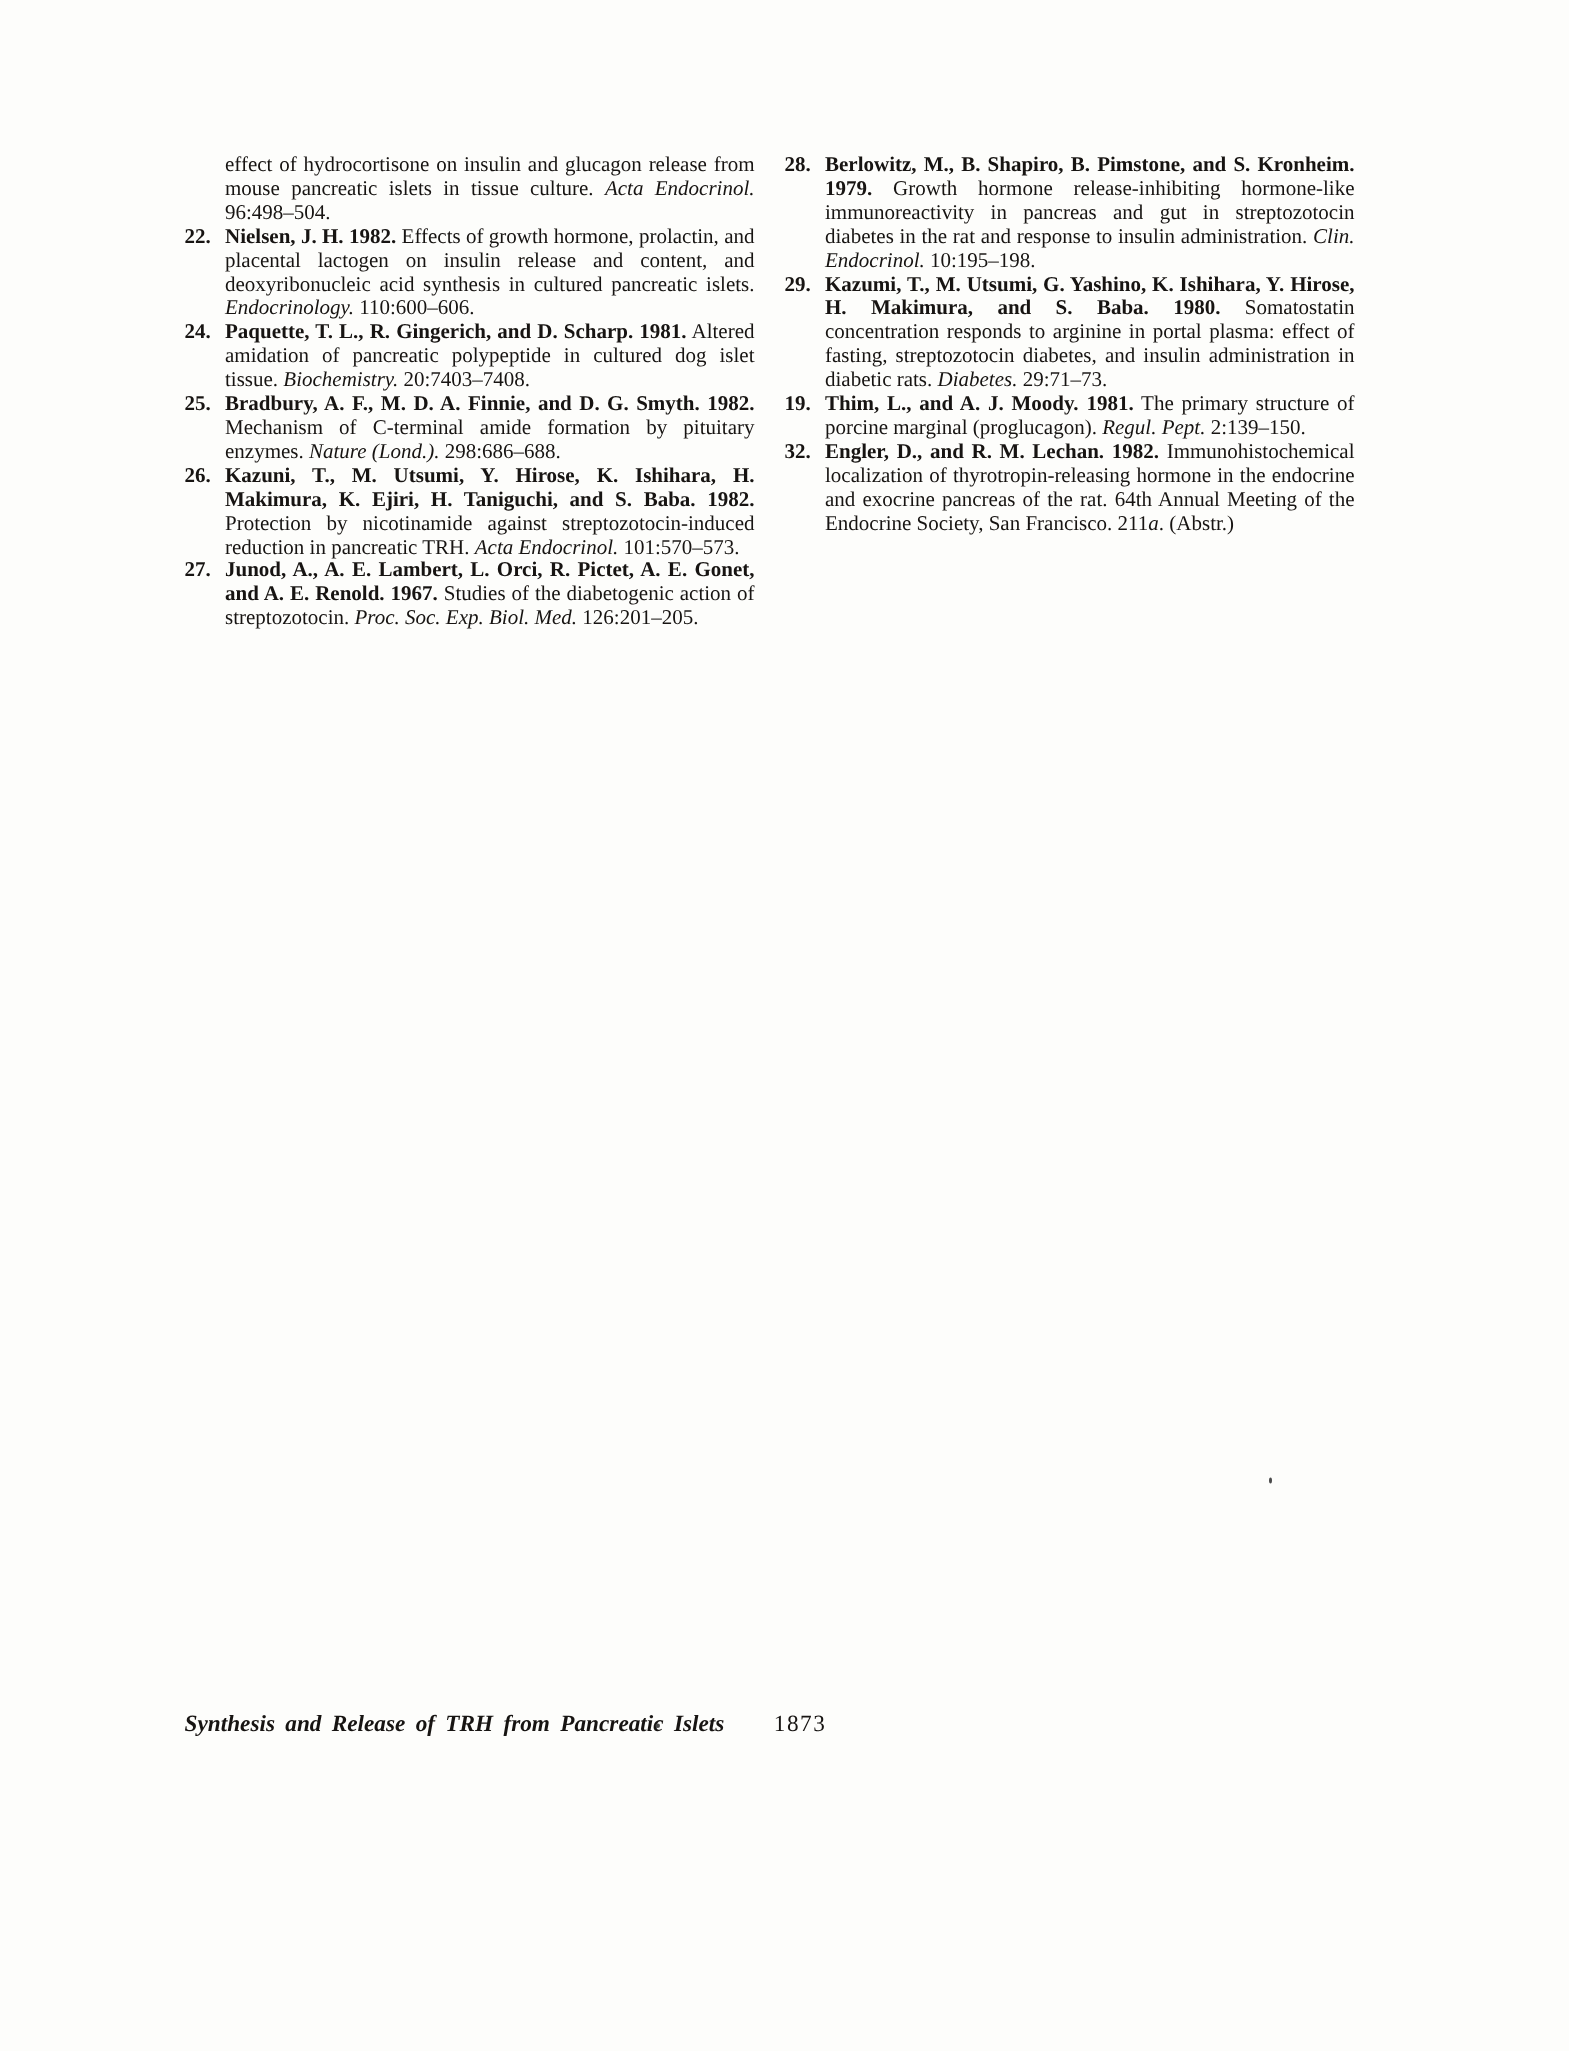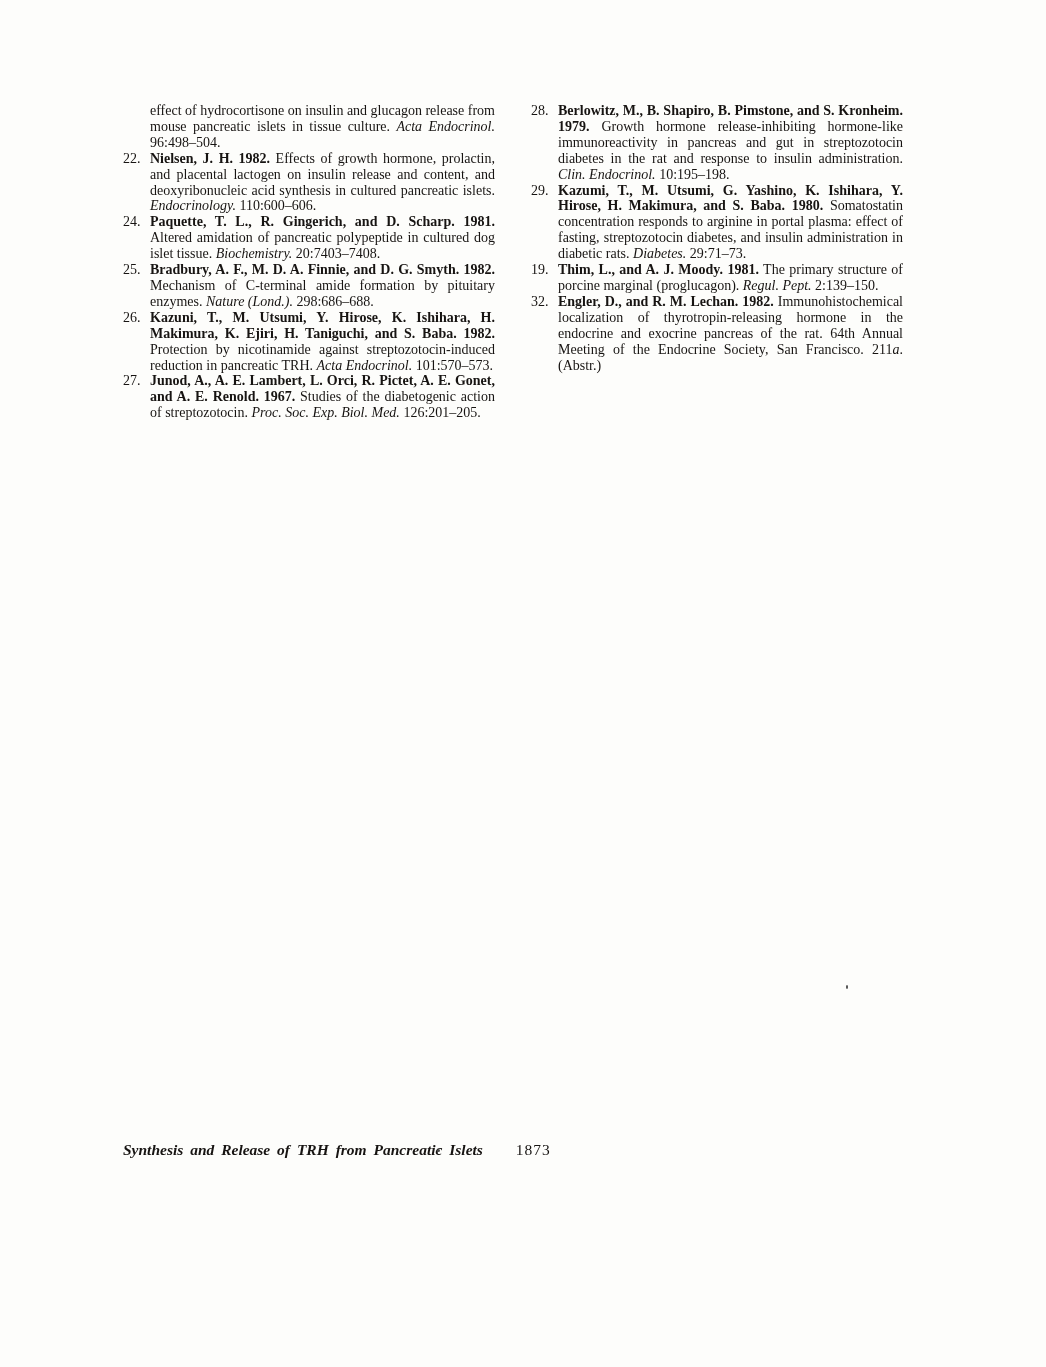--- a/index.html
+++ b/index.html
@@ -15,37 +15,37 @@
     color: #171412;
     font-family: "Liberation Serif", "DejaVu Serif", serif;
     overflow: hidden;
   }
   .columns {
     position: absolute;
     left: 123px;
     top: 103px;
     width: 780px;
     display: flex;
-    gap: 36px;
+    gap: 20px;
   }
   .ref-column {
     width: 380px;
     font-size: 14px;
     line-height: 15.9px;
   }
   .ref-item {
     position: relative;
     padding-left: 27px;
     text-align: justify;
   }
   .ref-item .ref-num {
     position: absolute;
     left: 0;
     top: 0;
-    font-weight: normal;
+    font-weight: bold;
   }
   .seg-bold { font-weight: bold; }
   .seg-italic { font-style: italic; }
   .footer {
     position: absolute;
     left: 123px;
     top: 1141px;
     width: 780px;
     white-space: nowrap;
   }

